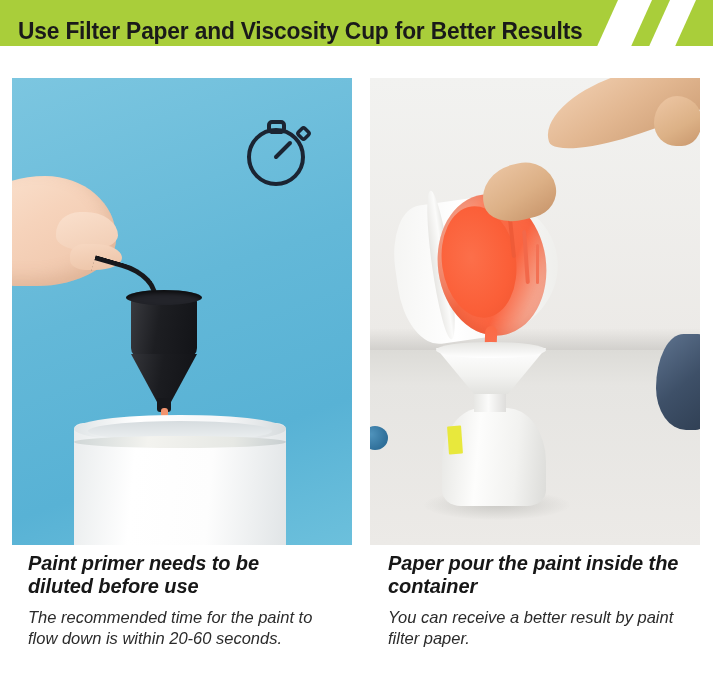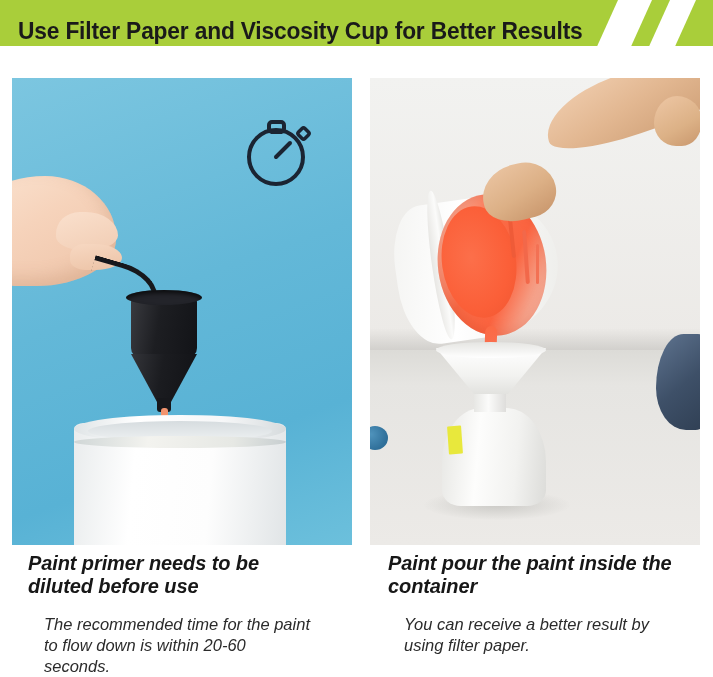--- a/index.html
+++ b/index.html
@@ -400,21 +400,21 @@
 
   .caption-heading {
     margin: 0 0 9px 0;
     font-size: 20px;
     line-height: 23px;
     font-weight: bold;
     color: #171717;
     letter-spacing: -0.1px;
   }
   .caption-body {
-    margin: 16px;
+    margin: 0;
     font-size: 16.5px;
     line-height: 21px;
     color: #2b2b2b;
     font-weight: normal;
   }
 </style>
 </head>
 <body>
 
 <div class="header">
@@ -471,15 +471,15 @@
   <div class="funnel-r"></div>
   <div class="funnel-r-rim"></div>
 </div>
 
 <div class="caption caption-left">
   <p class="caption-heading">Paint primer needs to be diluted before use</p>
   <p class="caption-body">The recommended time for the paint to flow down is within 20-60 seconds.</p>
 </div>
 
 <div class="caption caption-right">
-  <p class="caption-heading">Paint pour the paint inside the container</p>
-  <p class="caption-body">You can receive a better result by using filter paper.</p>
+  <p class="caption-heading">Paper pour the paint inside the container</p>
+  <p class="caption-body">You can receive a better result by paint filter paper.</p>
 </div>
 
 </body></html>

